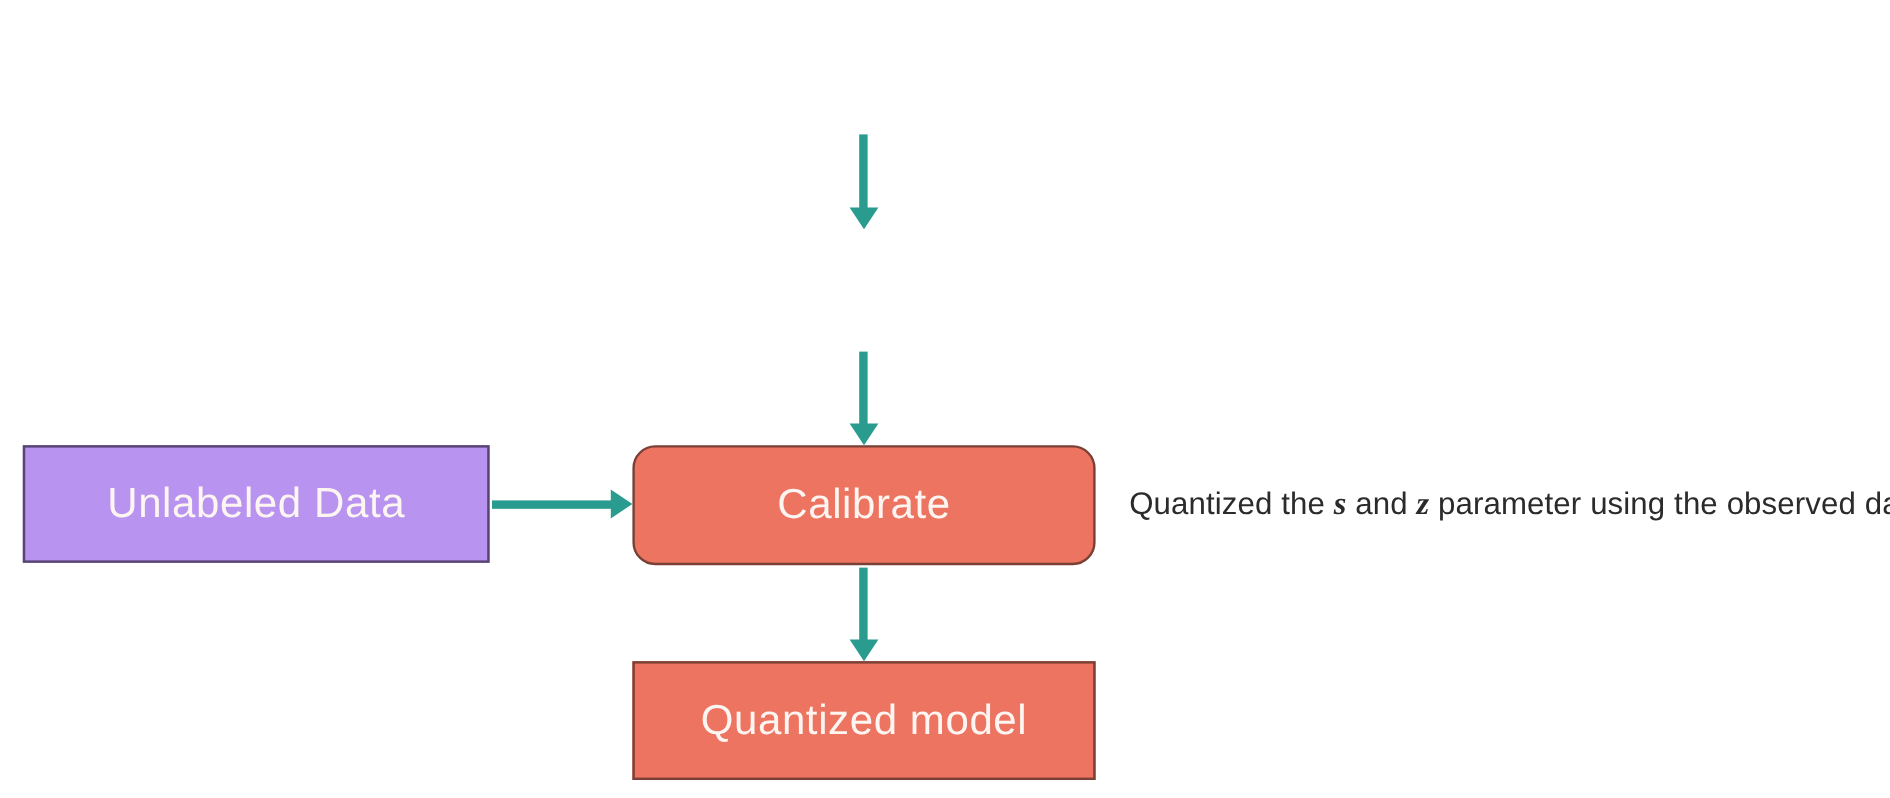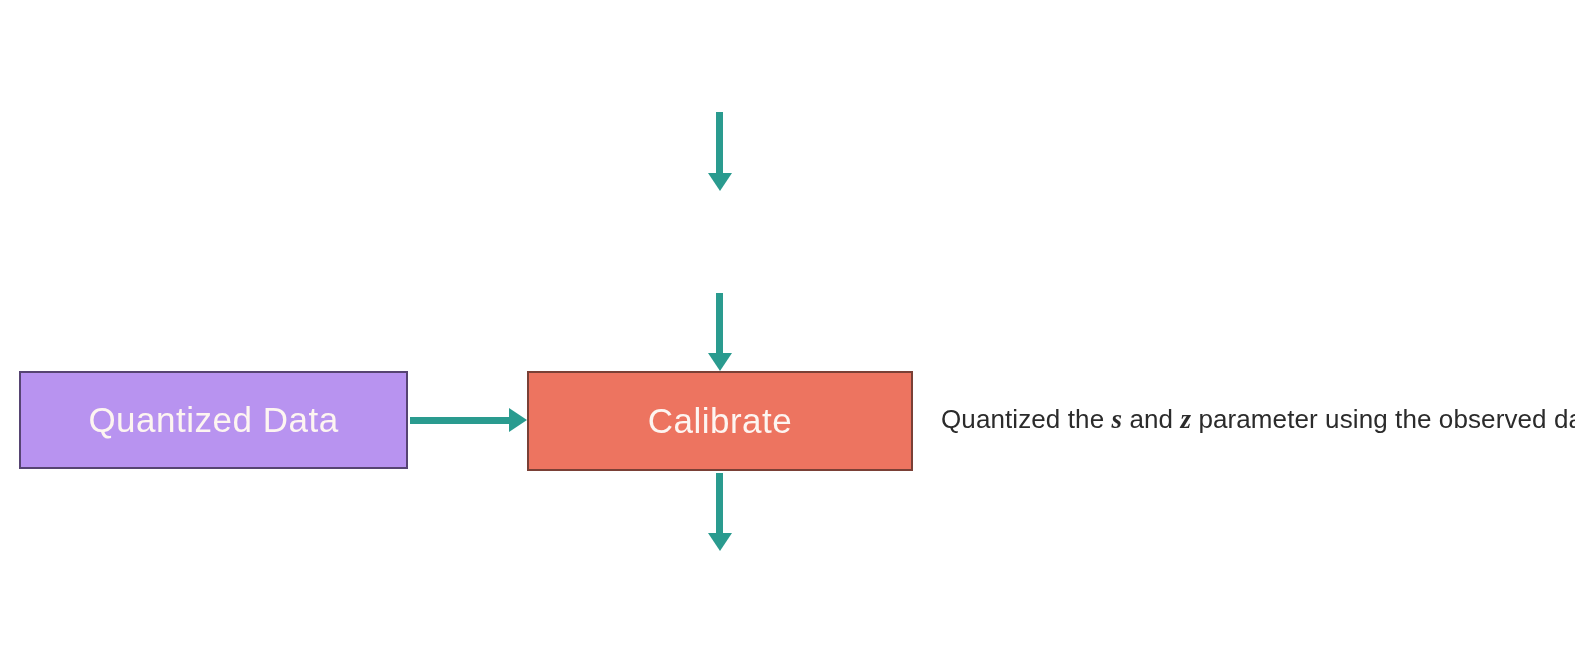--- a/index.html
+++ b/index.html
@@ -38,21 +38,21 @@
     border: 2px solid var(--data-border);
     color: var(--node-text);
     left: 19px;
     top: 371px;
     width: 389px;
     height: 98px;
   }
 
   #node-pretrained { top: 10px; }
   #node-attach     { top: 191px; }
-  #node-calibrate  { top: 371px; }
+  #node-calibrate  { top: 371px; border-radius: 19px; }
   #node-quantized  { top: 551px; height: 99px; }
 
   
   .arrow-v-line {
     position: absolute;
     width: 7px;
     background: var(--arrow);
   }
   .arrow-h-line {
     position: absolute;
@@ -114,29 +114,32 @@
 
 
   <div class="arrow-v-line" id="arrow1-line"></div>
   <div class="arrow-head-down" id="arrow1-head"></div>
 
 
   <div class="arrow-v-line" id="arrow2-line"></div>
   <div class="arrow-head-down" id="arrow2-head"></div>
 
   <div class="node data" id="node-unlabeled">
-    <span>Quantized Data</span>
+    <span>Unlabeled Data</span>
   </div>
 
   <div class="arrow-h-line" id="arrow3-line"></div>
   <div class="arrow-head-right" id="arrow3-head"></div>
 
   <div class="node process" id="node-calibrate">
     <span>Calibrate</span>
   </div>
 
   <div class="arrow-v-line" id="arrow4-line"></div>
   <div class="arrow-head-down" id="arrow4-head"></div>
 
+  <div class="node process" id="node-quantized">
+    <span>Quantized model</span>
+  </div>
 
   <div class="annotation"><span>Quantized the </span><span class="math-var">s</span><span> and </span><span class="math-var">z</span><span> parameter using the observed data</span></div>
 
 </div>
 
 </body></html>

